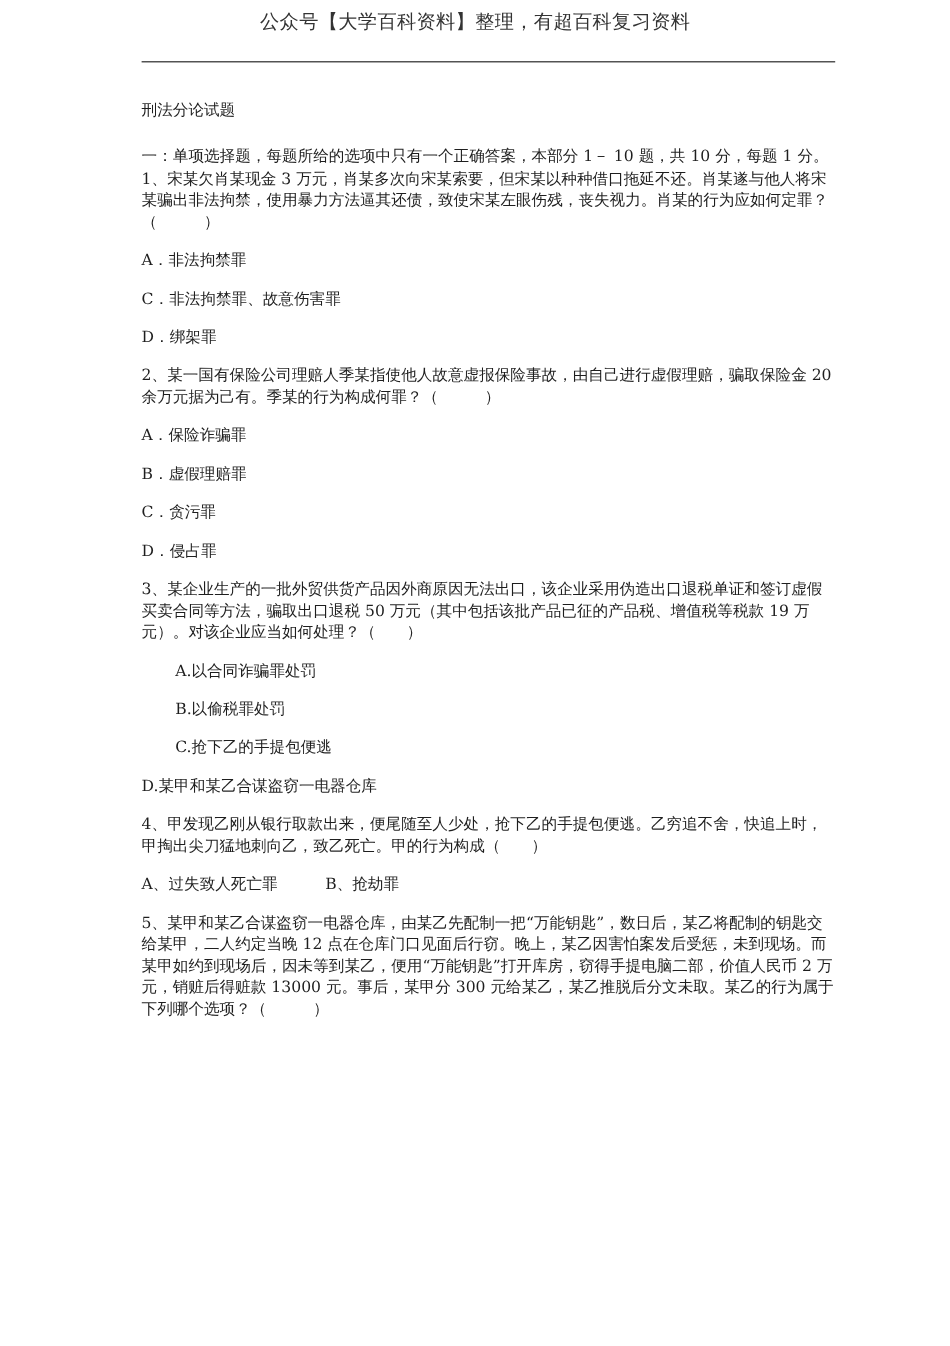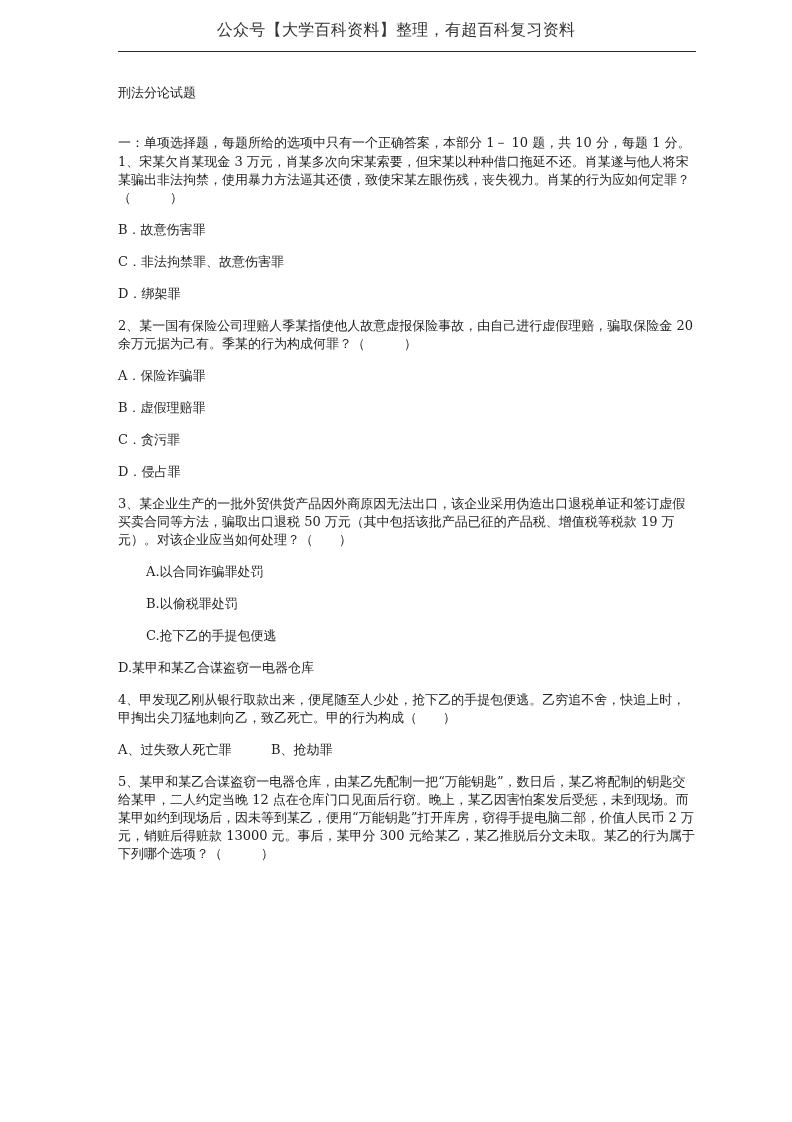--- a/index.html
+++ b/index.html
@@ -10,21 +10,21 @@
     body {
       width: 792px;
       height: 1122px;
       position: relative;
       overflow: hidden;
       font-family: "DejaVu Serif", "Liberation Serif", serif;
       color: #1e1e1e;
     }
     .header-text {
       position: absolute;
-      top: 18px;
+      top: 6px;
       left: 0;
       width: 792px;
       text-align: center;
       font-size: 16px;
       line-height: 24px;
       color: #333;
       letter-spacing: 0.3px;
     }
     .header-rule {
       position: absolute;
@@ -40,21 +40,21 @@
       top: 84px;
       width: 580px;
       font-size: 13px;
       line-height: 18px;
     }
     .p {
       margin: 0;
       white-space: normal;
       word-break: break-all;
     }
-    .doc-title { margin-bottom: 32px; }
+    .doc-title { margin-bottom: 20px; }
     .section-heading { margin-bottom: 1px; }
     .question { margin-bottom: 14px; }
     .option { margin-bottom: 14px; }
     .option.indent { padding-left: 28px; }
     .opt-row {
       display: flex;
       margin-bottom: 14px;
     }
     .opt-row .cell { width: 153px; }
   </style>
@@ -62,21 +62,21 @@
 <body>
 
 <div class="header-text">公众号【大学百科资料】整理，有超百科复习资料</div>
 <div class="header-rule"></div>
 
 <div class="content">
   <p class="p doc-title">刑法分论试题</p>
   <p class="p section-heading">一：单项选择题，每题所给的选项中只有一个正确答案，本部分 1－ 10 题，共 10 分，每题 1 分。</p>
 
   <p class="p question">1、宋某欠肖某现金 3 万元，肖某多次向宋某索要，但宋某以种种借口拖延不还。肖某遂与他人将宋某骗出非法拘禁，使用暴力方法逼其还债，致使宋某左眼伤残，丧失视力。肖某的行为应如何定罪？（　　　）</p>
-  <p class="p option">B．故意伤害罪</p>
+  <p class="p option">A．非法拘禁罪</p>
   <p class="p option">C．非法拘禁罪、故意伤害罪</p>
   <p class="p option">D．绑架罪</p>
 
   <p class="p question">2、某一国有保险公司理赔人季某指使他人故意虚报保险事故，由自己进行虚假理赔，骗取保险金 20 余万元据为己有。季某的行为构成何罪？（　　　）</p>
   <p class="p option">A．保险诈骗罪</p>
   <p class="p option">B．虚假理赔罪</p>
   <p class="p option">C．贪污罪</p>
   <p class="p option">D．侵占罪</p>
 
   <p class="p question">3、某企业生产的一批外贸供货产品因外商原因无法出口，该企业采用伪造出口退税单证和签订虚假买卖合同等方法，骗取出口退税 50 万元（其中包括该批产品已征的产品税、增值税等税款 19 万元）。对该企业应当如何处理？（　　）</p>

